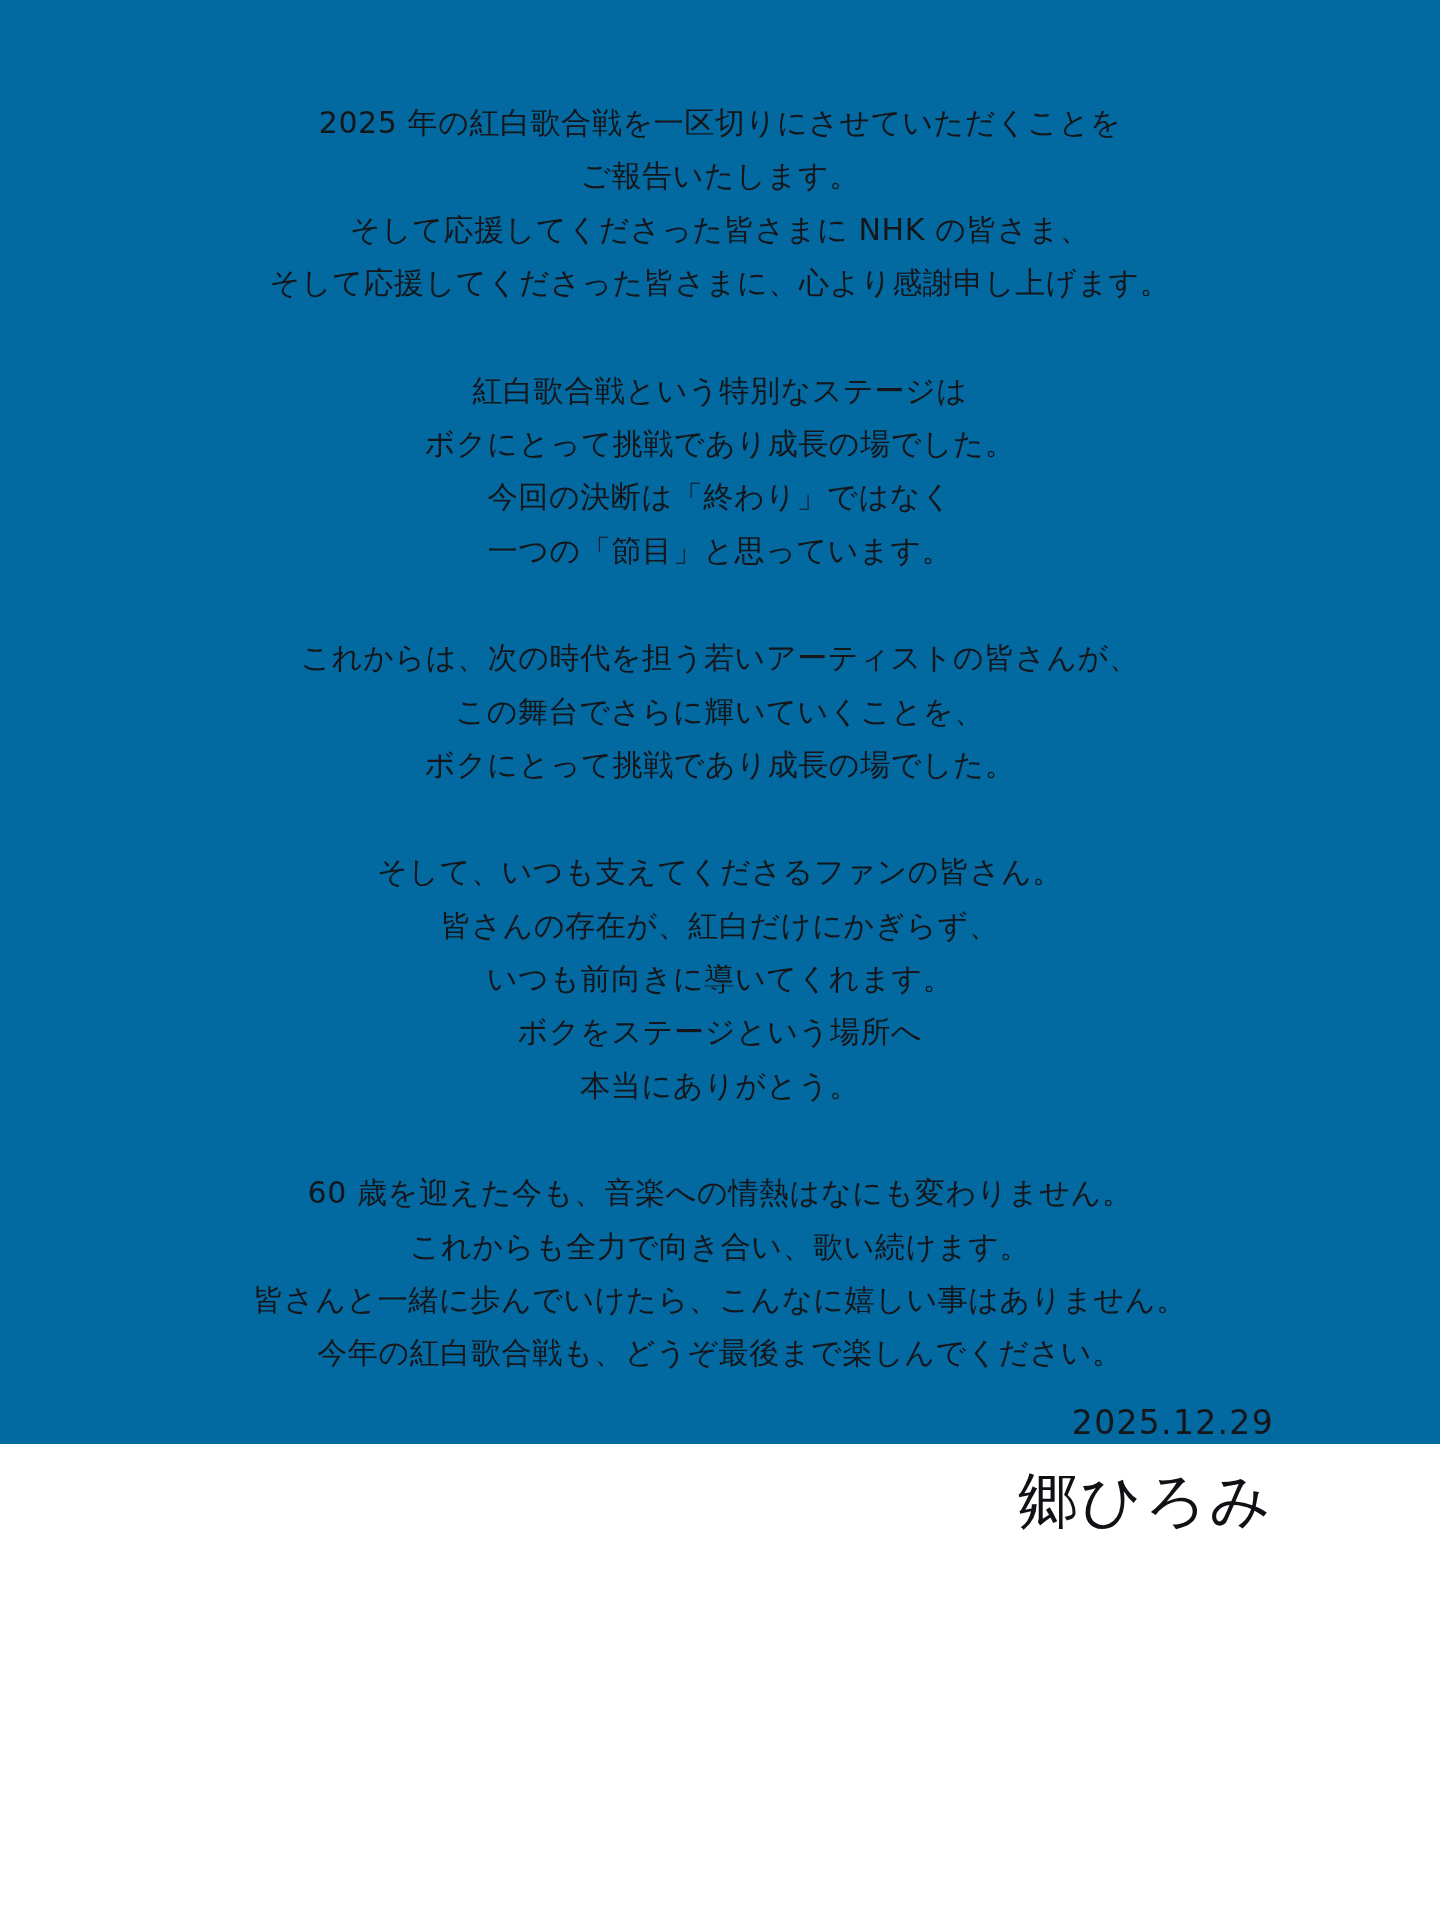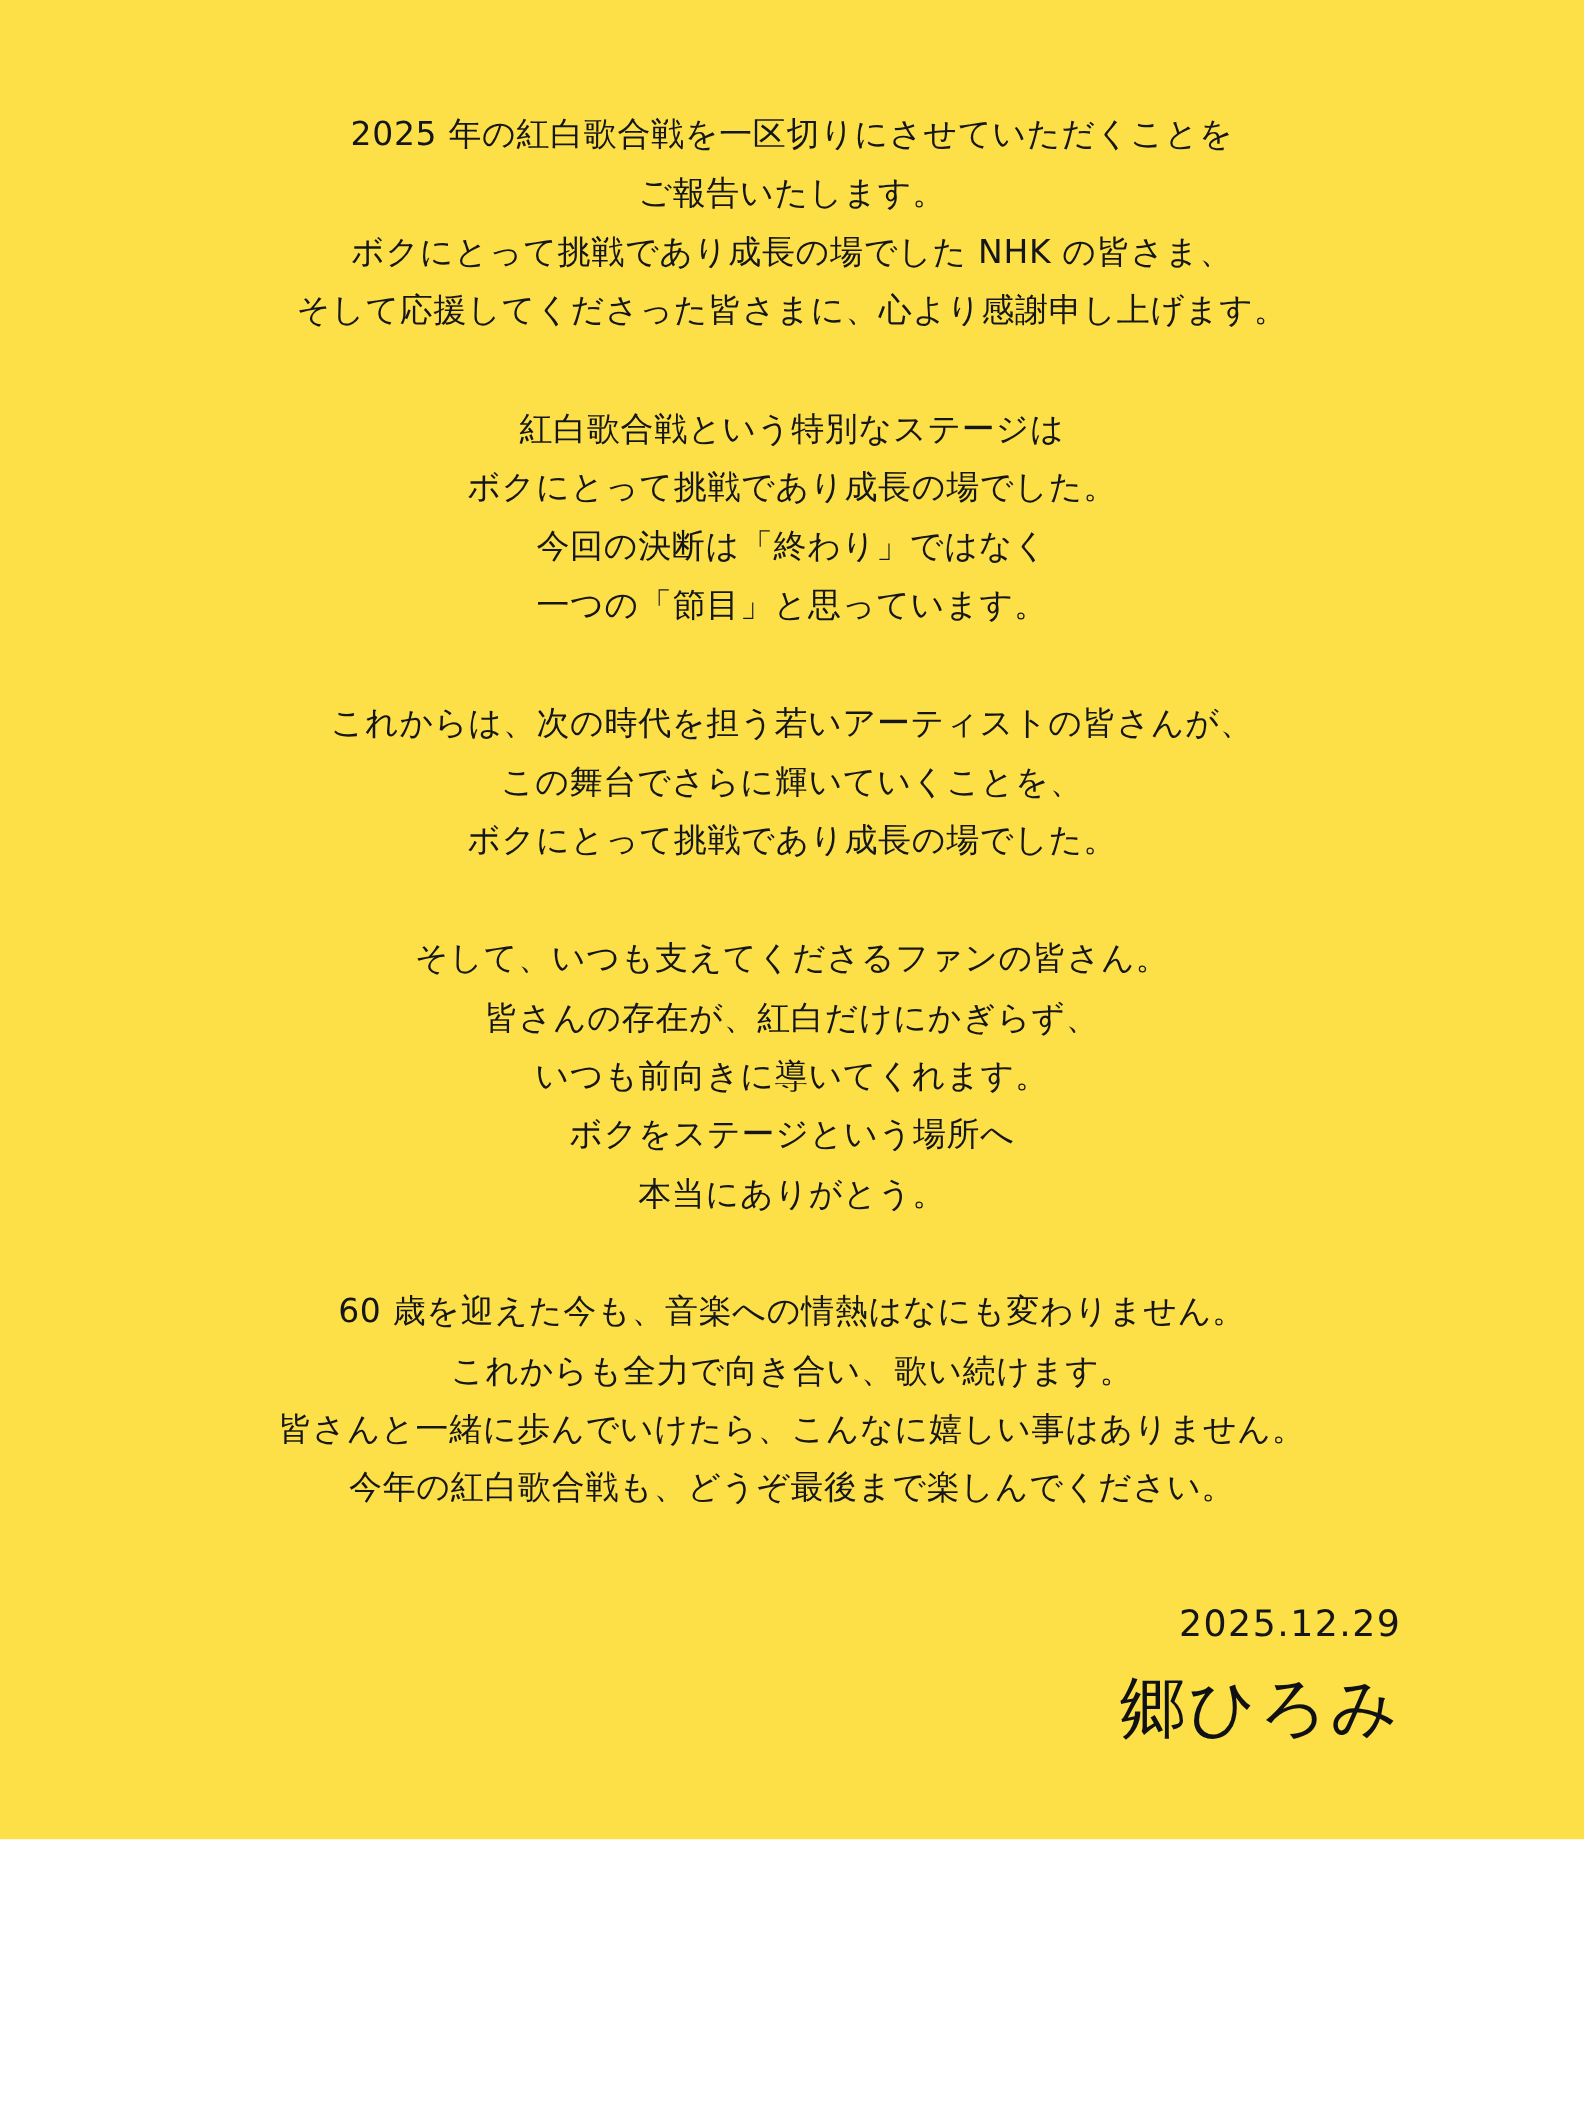--- a/index.html
+++ b/index.html
@@ -9,26 +9,26 @@
   }
   body {
     width: 1440px;
     height: 1920px;
     font-family: "DejaVu Sans", "Liberation Sans", sans-serif;
     color: #1a1a1a;
     overflow: hidden;
   }
   .page {
     width: 1440px;
-    height: 1672px;
+    height: 1444px;
     box-sizing: border-box;
     padding: 96px 120px 80px 120px;
     display: flex;
     flex-direction: column;
-    background: #fde047;
+    background: #0369a1;
   }
   .statement {
     flex: 1 1 auto;
   }
   .para {
     margin: 0 0 54px 0;
   }
   .para:last-child {
     margin-bottom: 0;
   }
@@ -65,21 +65,21 @@
 </head>
 <body>
 
 <div class="page">
 
   <div class="statement">
 
     <div class="para">
       <span class="line">2025 年の紅白歌合戦を一区切りにさせていただくことを</span>
       <span class="line">ご報告いたします。</span>
-      <span class="line">ボクにとって挑戦であり成長の場でした NHK の皆さま、</span>
+      <span class="line">そして応援してくださった皆さまに NHK の皆さま、</span>
       <span class="line">そして応援してくださった皆さまに、心より感謝申し上げます。</span>
     </div>
 
     <div class="para">
       <span class="line">紅白歌合戦という特別なステージは</span>
       <span class="line">ボクにとって挑戦であり成長の場でした。</span>
       <span class="line">今回の決断は「終わり」ではなく</span>
       <span class="line">一つの「節目」と思っています。</span>
     </div>
 

